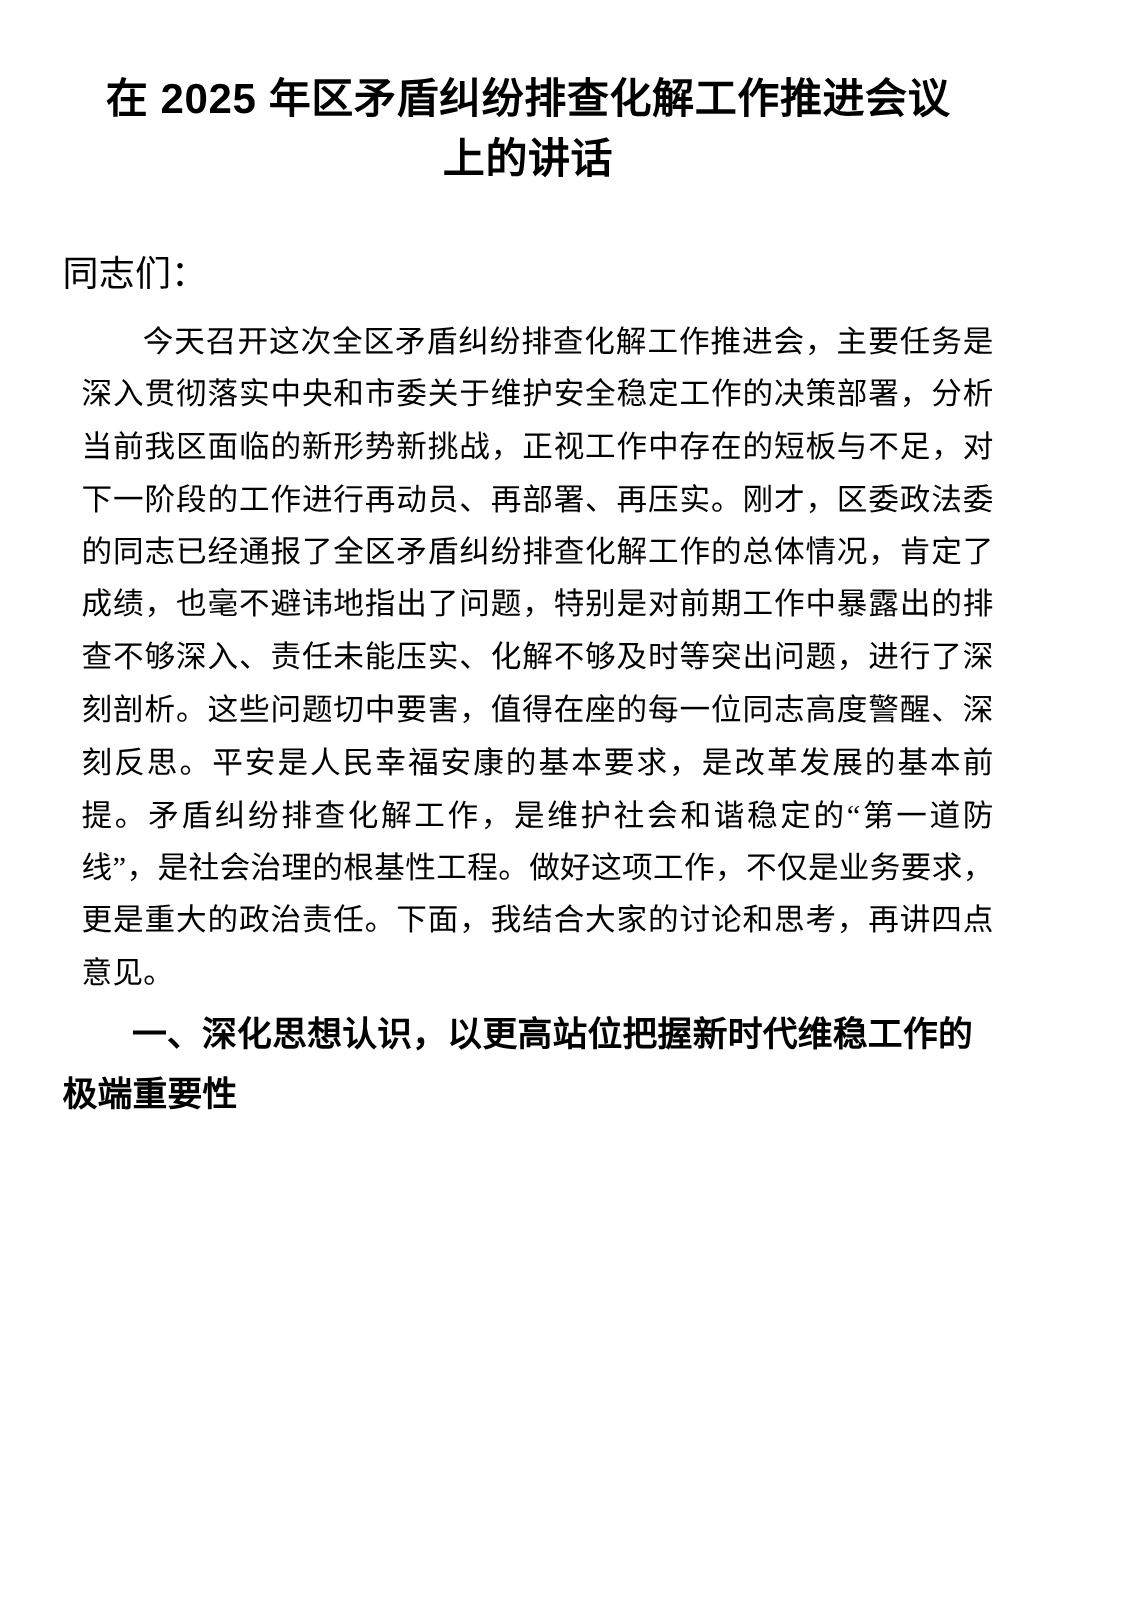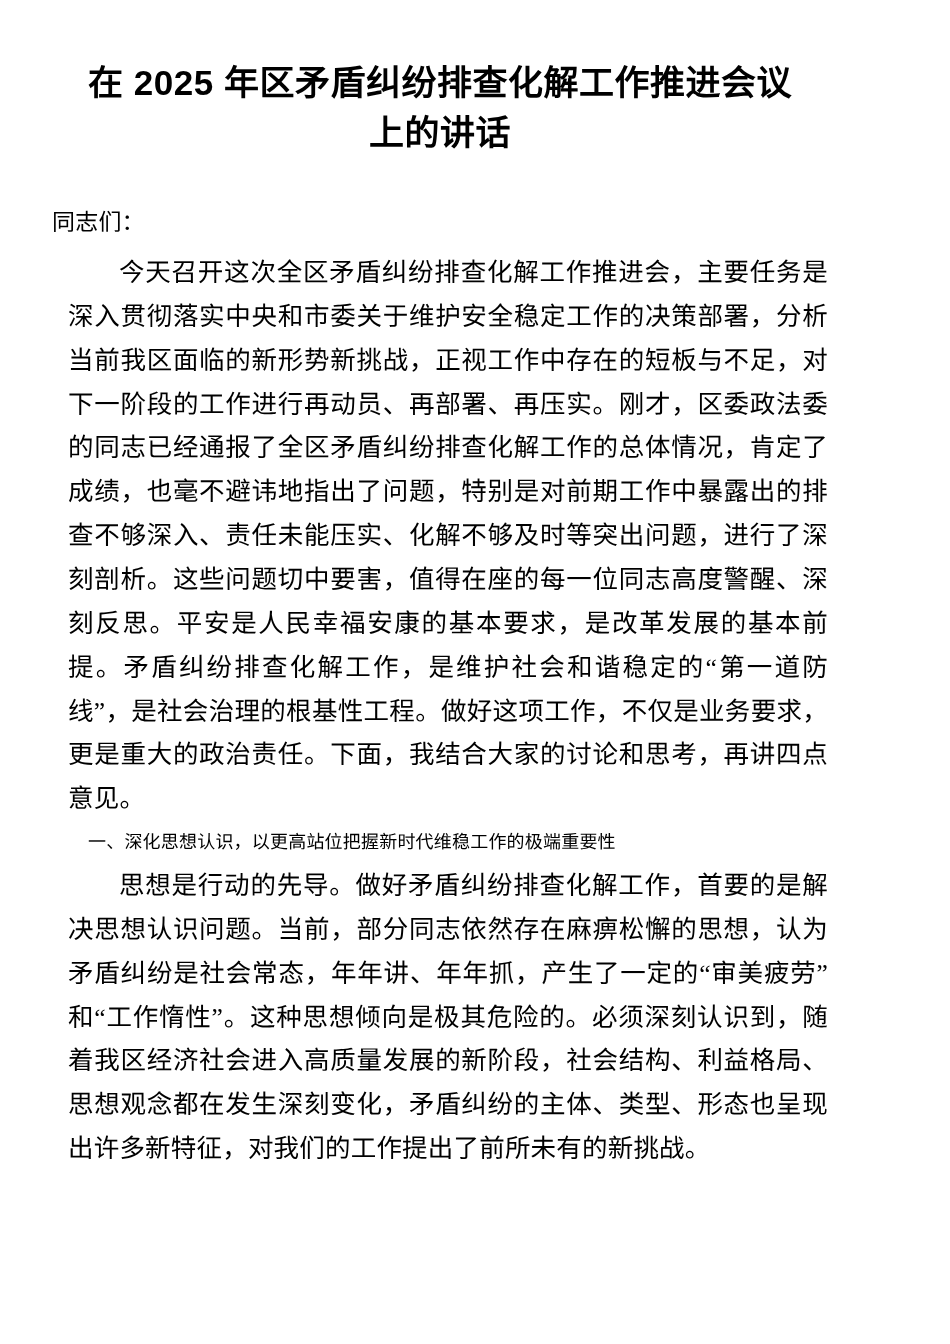--- a/index.html
+++ b/index.html
@@ -25,55 +25,54 @@
     font-family: "Liberation Sans", "DejaVu Sans", sans-serif;
     font-weight: bold;
     font-size: 35px;
     line-height: 1.42;
     text-align: center;
     letter-spacing: 0.5px;
     margin: 0 36px 46px 36px;
     color: #000000;
   }
   .salutation {
-    font-size: 23px;
+    font-size: 30px;
     line-height: 1.72;
     margin: 0 0 8px 0;
     text-align: justify;
     text-justify: inter-ideograph;
     letter-spacing: 0.2px;
   }
   .para {
     font-size: 25.5px;
     line-height: 1.72;
     margin: 0 0 6px 16px;
     text-align: justify;
     text-justify: inter-ideograph;
     text-indent: 2em;
     letter-spacing: 0.2px;
     word-break: break-all;
   }
   .heading {
-    font-size: 18px;
+    font-size: 29px;
     line-height: 1.72;
     margin: 0 0 6px 0;
     text-indent: 2em;
     font-family: "Liberation Sans", "DejaVu Sans", sans-serif;
-    font-weight: normal;
+    font-weight: bold;
     letter-spacing: 0.2px;
   }
 </style>
 </head>
 <body>
 
 <div class="page">
 
   <h1 class="doc-title">在 2025 年区矛盾纠纷排查化解工作推进会议上的讲话</h1>
 
   <p class="salutation">同志们：</p>
 
   <p class="para">今天召开这次全区矛盾纠纷排查化解工作推进会，主要任务是深入贯彻落实中央和市委关于维护安全稳定工作的决策部署，分析当前我区面临的新形势新挑战，正视工作中存在的短板与不足，对下一阶段的工作进行再动员、再部署、再压实。刚才，区委政法委的同志已经通报了全区矛盾纠纷排查化解工作的总体情况，肯定了成绩，也毫不避讳地指出了问题，特别是对前期工作中暴露出的排查不够深入、责任未能压实、化解不够及时等突出问题，进行了深刻剖析。这些问题切中要害，值得在座的每一位同志高度警醒、深刻反思。平安是人民幸福安康的基本要求，是改革发展的基本前提。矛盾纠纷排查化解工作，是维护社会和谐稳定的“第一道防线”，是社会治理的根基性工程。做好这项工作，不仅是业务要求，更是重大的政治责任。下面，我结合大家的讨论和思考，再讲四点意见。</p>
 
   <p class="heading">一、深化思想认识，以更高站位把握新时代维稳工作的极端重要性</p>
 
-  <p class="para">思想是行动的先导。做好矛盾纠纷排查化解工作，首要的是解决思想认识问题。当前，部分同志依然存在麻痹松懈的思想，认为矛盾纠纷是社会常态，年年讲、年年抓，产生了一定的“审美疲劳”和“工作惰性”。这种思想倾向是极其危险的。必须深刻认识到，随着我区经济社会进入高质量发展的新阶段，社会结构、利益格局、思想观念都在发生深刻变化，矛盾纠纷的主体、类型、形态也呈现出许多新特征，对我们的工作提出了前所未有的新挑战。</p>
 
 </div>
 
 </body></html>

